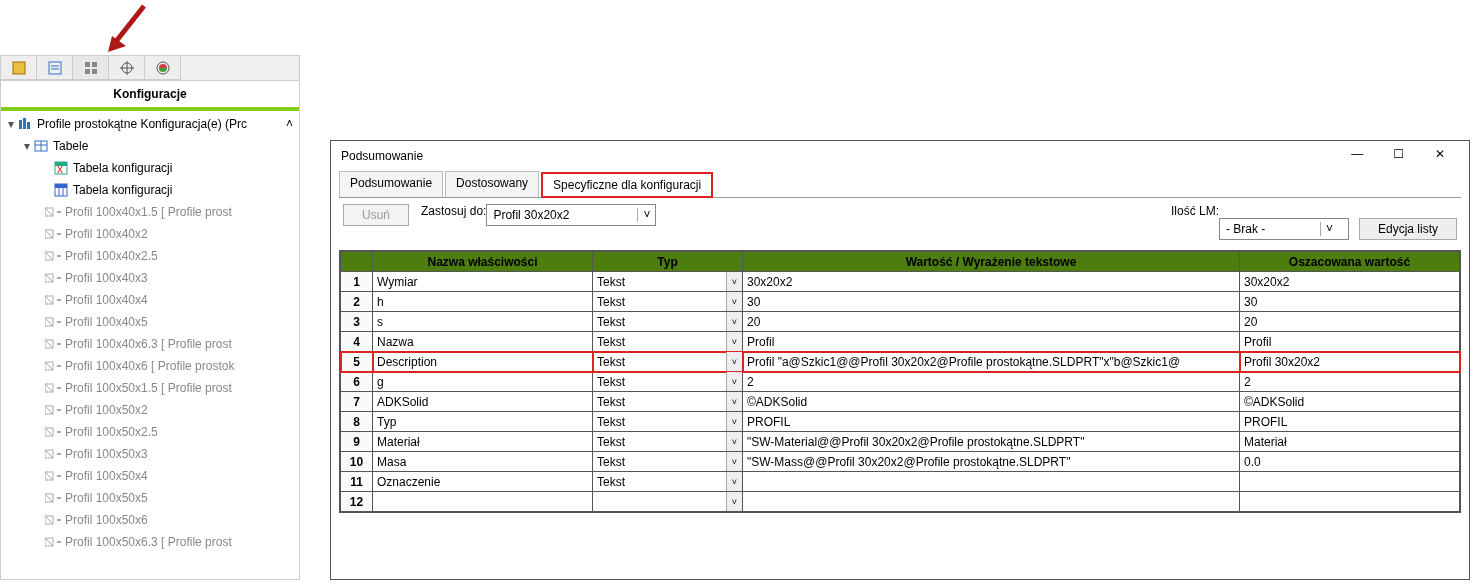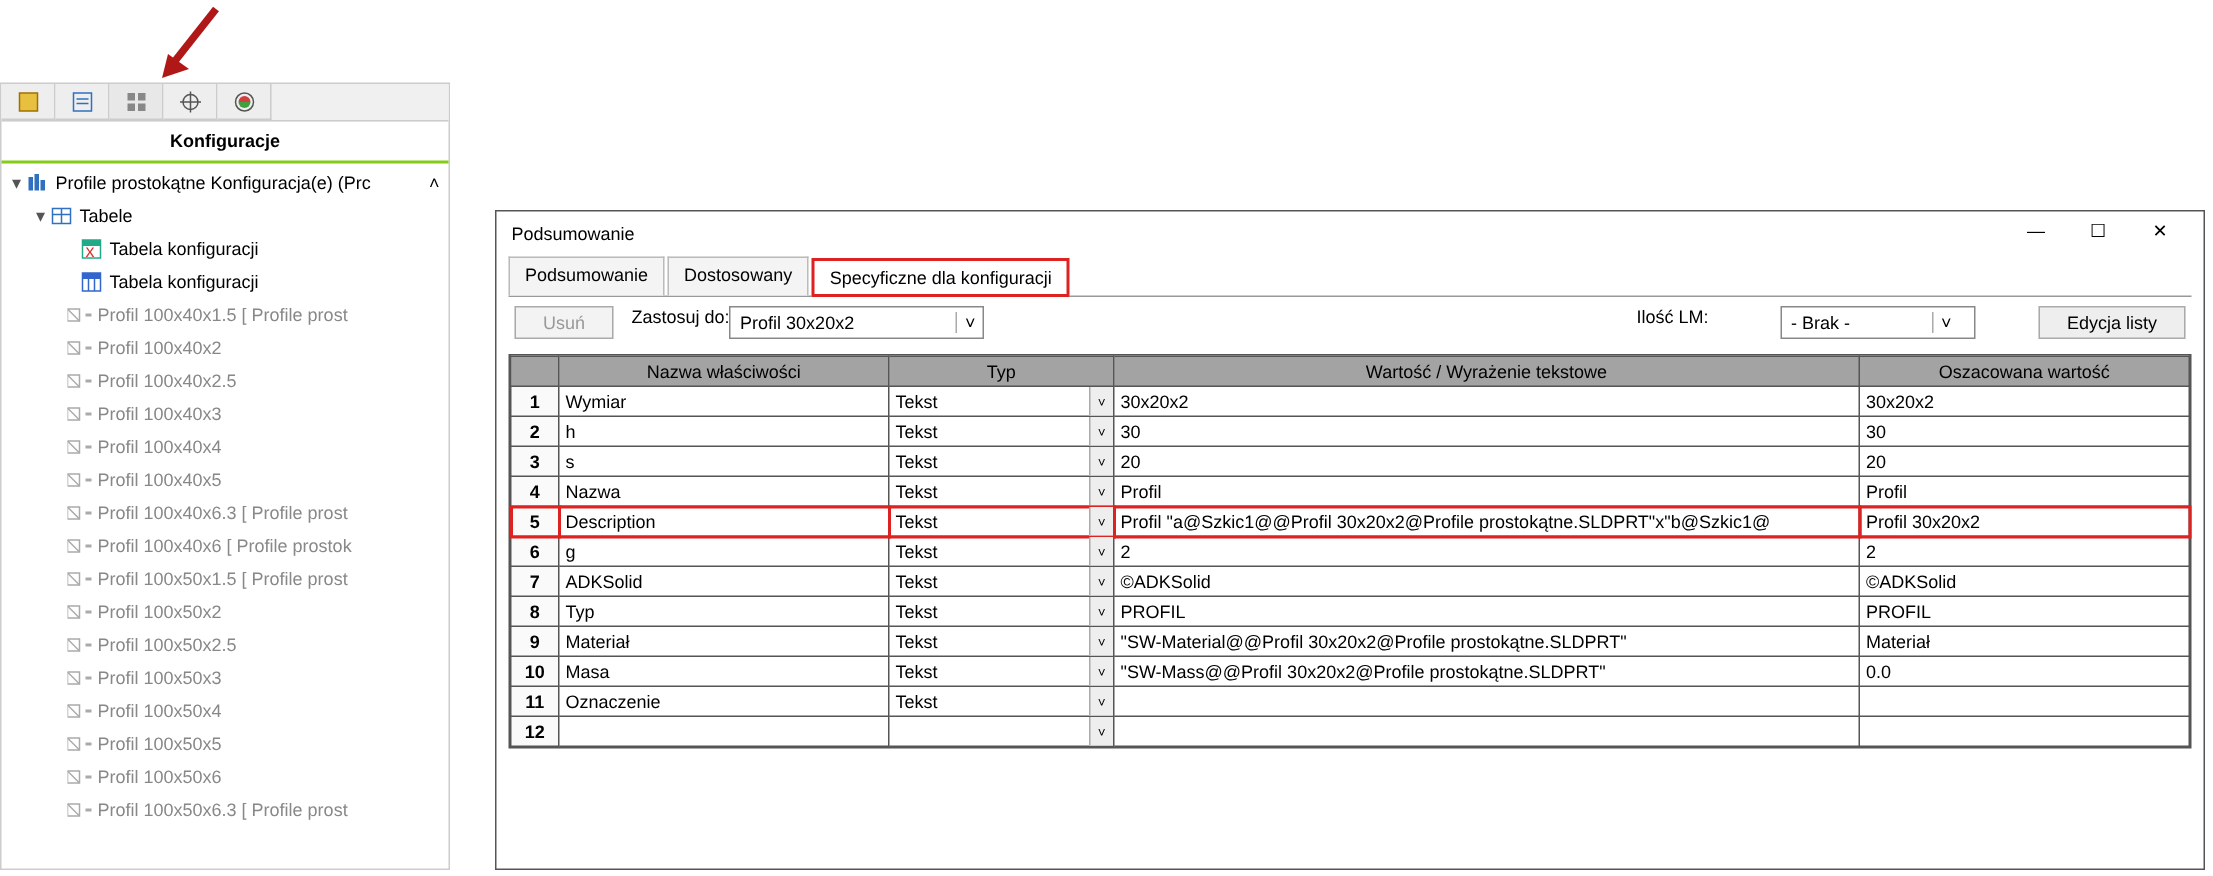--- a/index.html
+++ b/index.html
@@ -6,21 +6,21 @@
   body { margin: 0; background: #fff; width: 1475px; height: 584px; position: relative; }
 
   
   .arrow { position: absolute; left: 100px; top: 0px; width: 50px; height: 55px; z-index: 10; }
 
   
   .left-panel { position: absolute; left: 0; top: 55px; width: 300px; height: 525px; background: #fff; border: 1px solid #ccc; }
   .toolbar { display: flex; border-bottom: 1px solid #ccc; background: #f0f0f0; }
   .toolbtn { width: 36px; height: 24px; display: flex; align-items: center; justify-content: center; border: 1px solid #ccc; border-top: none; border-left: none; background: #eee; cursor: pointer; }
   .toolbtn.active { background: #e8e8e8; }
-  .panel-title { text-align: center; font-weight: bold; padding: 6px 0; border-bottom: 2px solid #84cc16; }
+  .panel-title { text-align: center; font-weight: bold; padding: 6px 0; border-bottom: 4px solid #84cc16; }
   .tree { padding: 2px 0; overflow: hidden; }
   .tree-row { display: flex; align-items: center; height: 22px; white-space: nowrap; padding-left: 4px; }
   .tree-row .expander { width: 12px; display: inline-flex; justify-content: center; color: #555; cursor: pointer; }
   .tree-row .ticon { width: 16px; height: 16px; margin-right: 4px; display: inline-flex; align-items: center; justify-content: center; }
   .tree-row .label { color: #000; }
   .tree-row.greyed .label { color: #888; }
   .indent1 { padding-left: 20px; }
   .indent2 { padding-left: 40px; }
   .indent3 { padding-left: 44px; }
 
@@ -32,27 +32,27 @@
   .tab { padding: 4px 10px; border: 1px solid #bbb; border-bottom: none; background: #f4f4f4; margin-right: 2px; cursor: pointer; }
   .tab.active { background: #fff; position: relative; top: 1px; }
   .tab.highlight { border: 2px solid #d22; }
   .apply-row { display: flex; align-items: flex-start; padding: 6px 12px; gap: 12px; }
   .btn { background: #eee; border: 1px solid #aaa; padding: 3px 18px; cursor: pointer; }
   .btn.disabled { color: #999; background: #f3f3f3; cursor: default; }
   .combo { display: inline-flex; align-items: center; border: 1px solid #888; height: 22px; background: #fff; }
   .combo .val { padding: 0 6px; min-width: 150px; }
   .combo .dd { width: 18px; text-align: center; border-left: 1px solid #aaa; cursor: pointer; }
   .right-group { margin-left: auto; display: flex; align-items: center; gap: 10px; }
-  .lm-block { display: flex; flex-direction: row; }
+  .lm-block { display: flex; flex-direction: column; }
 
   
   .tbl { margin: 4px 8px; border: 1px solid #555; }
   .tbl table { border-collapse: collapse; width: 100%; }
   .tbl th, .tbl td { border: 1px solid #555; padding: 2px 4px; text-align: left; height: 20px; }
-  .tbl th { background: #a3a3a3; text-align: center; font-weight: normal; }
+  .tbl th { background: #4d7c0f; text-align: center; font-weight: bold; }
   .rownum { width: 32px; text-align: center !important; font-weight: bold; background: #fafafa; }
   .typcell { position: relative; padding-right: 18px !important; }
   .typdd { position: absolute; right: 0; top: 0; bottom: 0; width: 16px; border-left: 1px solid #aaa; background: #eee; display: flex; align-items: center; justify-content: center; cursor: pointer; font-size: 9px; }
   tr.hlrow td { outline: 2px solid #d22; outline-offset: -1px; }
   .col-name { width: 220px; }
   .col-type { width: 150px; }
   .col-eval { width: 220px; }
   .placeholder { color: #777; }
 </style>
 </head>
@@ -342,21 +342,21 @@
       </span>
     </div>
     <div class="right-group">
       <div class="lm-block">
         <span>Ilość LM:</span>
         <span class="combo" style="width:130px;margin-left:48px;">
           <span class="val" style="min-width:100px;">- Brak -</span>
           <span class="dd">˅</span>
         </span>
       </div>
-      <button class="btn" style="align-self:flex-end;margin-left:32px;">Edycja listy</button>
+      <button class="btn" style="align-self:flex-end;">Edycja listy</button>
     </div>
   </div>
 
   <div class="tbl">
     <table>
       <thead>
         <tr>
           <th class="rownum"></th>
           <th class="col-name">Nazwa właściwości</th>
           <th class="col-type">Typ</th>

